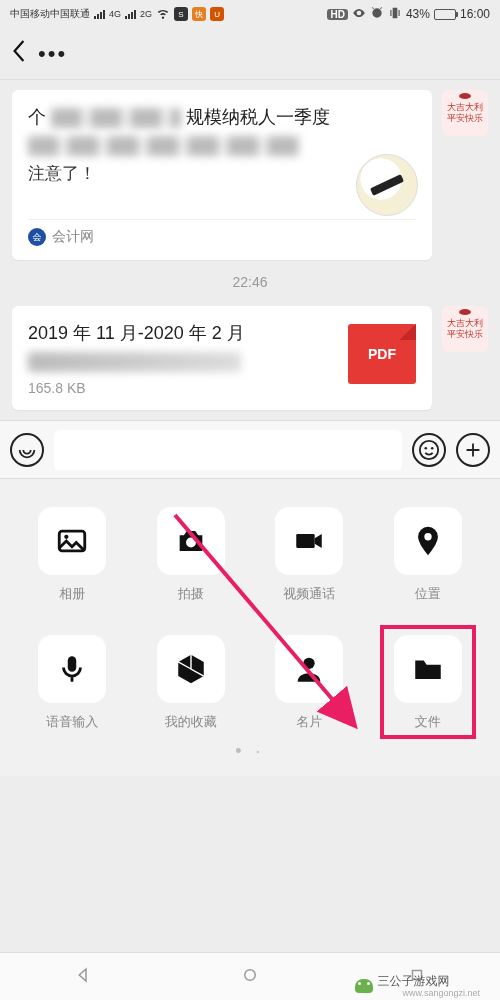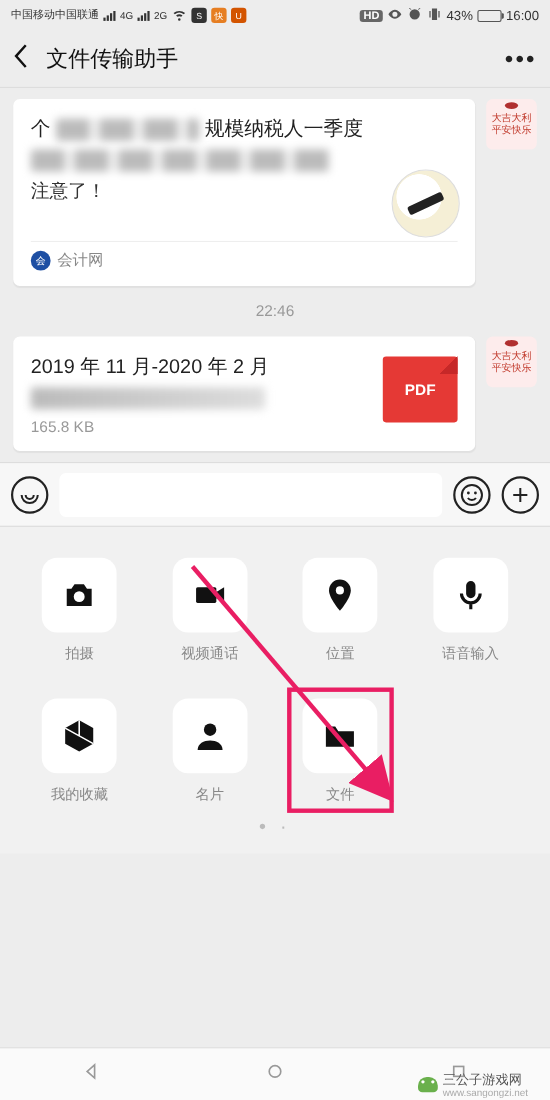--- a/index.html
+++ b/index.html
@@ -164,21 +164,21 @@
   .watermark {
     position:absolute; bottom:2px; right:20px;
     display:flex; align-items:center; gap:4px;
     font-size:12px; color:#555; z-index:5;
   }
   .watermark .logo { width:18px; height:14px; background:#6ab04c; border-radius:8px 8px 4px 4px; position:relative; }
   .watermark .logo::before, .watermark .logo::after{
     content:""; position:absolute; top:3px; width:3px; height:3px; background:#fff; border-radius:50%;
   }
   .watermark .logo::before{ left:3px } .watermark .logo::after{ right:3px }
-  .watermark .sub { font-size:9px; color:#aaa; display:block; margin-top:-2px; }
+  .watermark .sub { font-size:9px; color:#aaa; display:block; margin-top:-2px;margin-left:25px; }
 
   .panel .pager { text-align:center; color:#bbb; padding:10px 0 4px; font-size:18px; letter-spacing:4px;}
 </style>
 </head>
 <body>
 
 <div class="status-bar">
   <div class="status-left">
     <div class="carrier-block">
       <span>中国移动</span>
@@ -229,21 +229,20 @@
     <span>16:00</span>
   </div>
 </div>
 
 <div class="header">
   <div class="back">
     <svg width="14" height="22" viewBox="0 0 12 20">
         <path fill="none" stroke="#111" stroke-width="2" d="M10 1L2 10l8 9"></path>
       </svg>
   </div>
-  <div class="title">文件传输助手</div>
   <div class="more">•••</div>
 </div>
 
 <div class="chat">
 
   <div class="msg-row">
     <div class="bubble article">
       <div class="art-title">
         <span>个</span>
         <span class="blur-line" style="display:inline-block;width:130px;vertical-align:middle"></span>
@@ -294,20 +293,30 @@
   <div class="round-btn plus-btn">
     <svg viewBox="0 0 24 24">
         <path stroke="#222" stroke-width="2" d="M12 5v14M5 12h14"></path>
       </svg>
   </div>
 </div>
 
 <div class="panel">
   <div class="grid">
 
+    <div class="cell">
+      <div class="tile">
+          <svg viewBox="0 0 24 24">
+            <rect x="3" y="5" width="18" height="14" rx="2" fill="none" stroke="#111" stroke-width="2"></rect>
+            <path d="M3 17l5-5 4 4 3-3 6 6" fill="none" stroke="#111" stroke-width="2"></path>
+            <circle cx="8" cy="9" r="1.5"></circle>
+          </svg>
+        </div>
+      <div class="label">相册</div>
+    </div>
 
     <div class="cell">
       <div class="tile">
           <svg viewBox="0 0 24 24">
             <path d="M4 8h3l2-3h6l2 3h3v11H4z"></path>
             <circle cx="12" cy="13" r="3.5" fill="#fff"></circle>
           </svg>
         </div>
       <div class="label">拍摄</div>
     </div>

